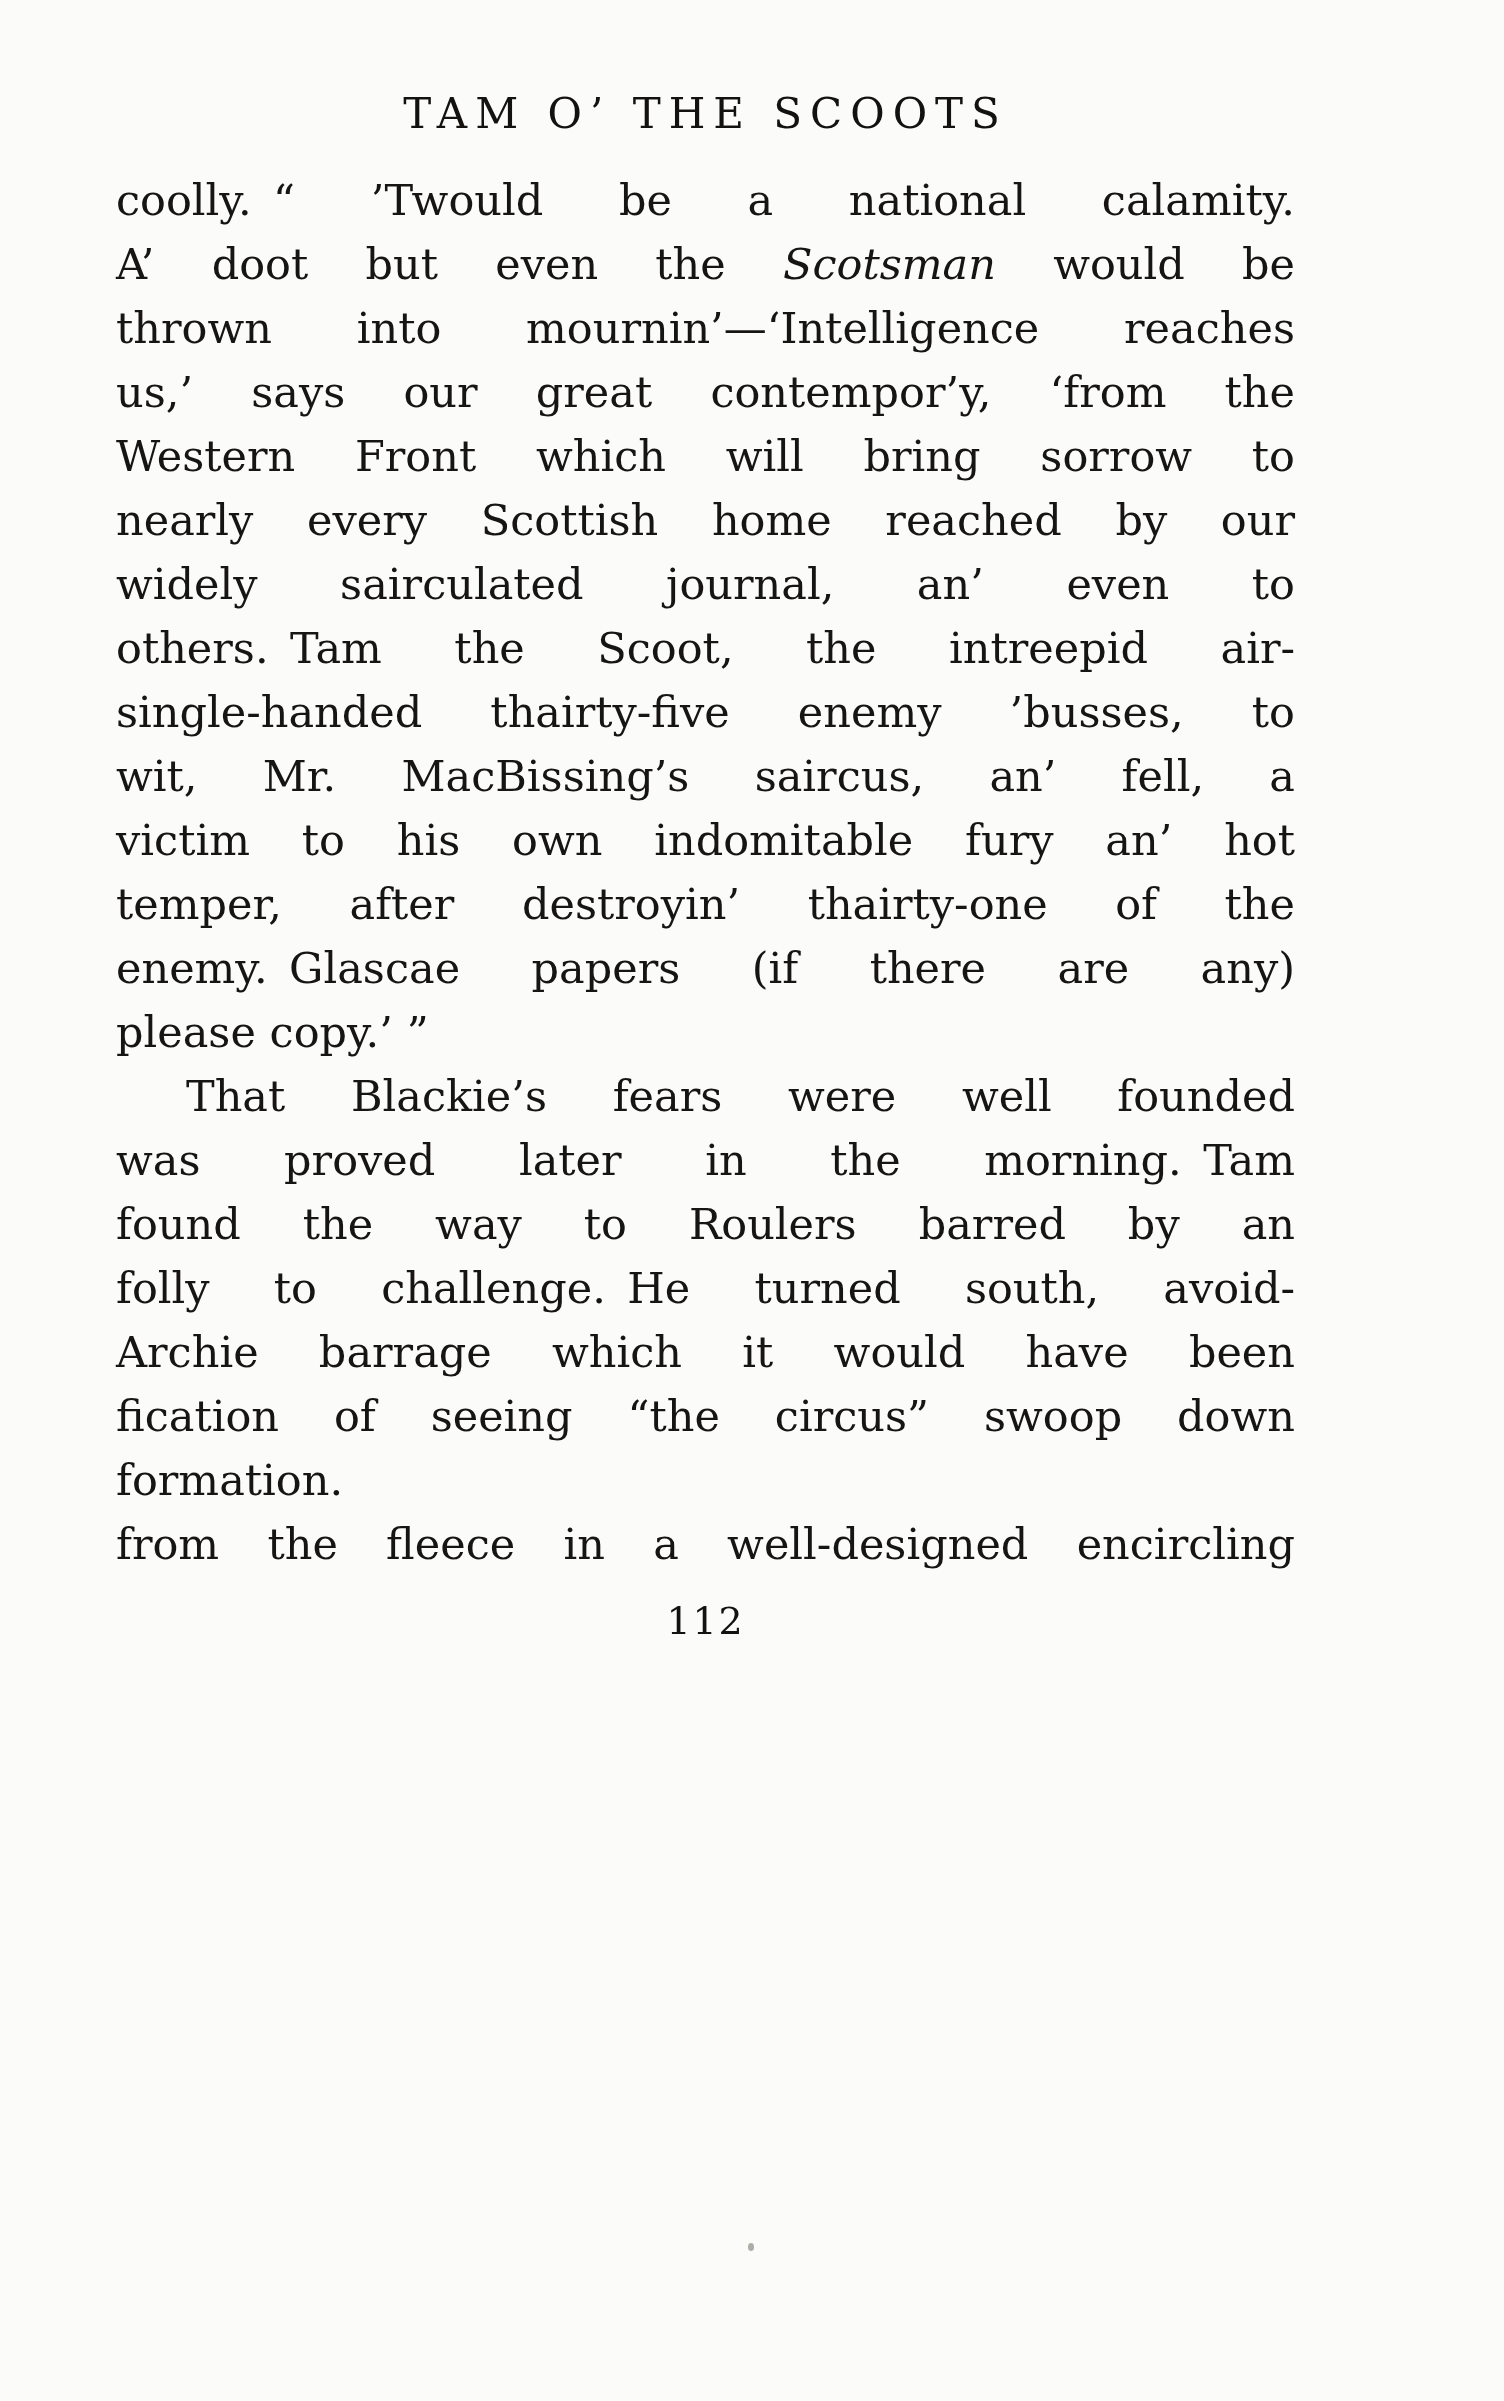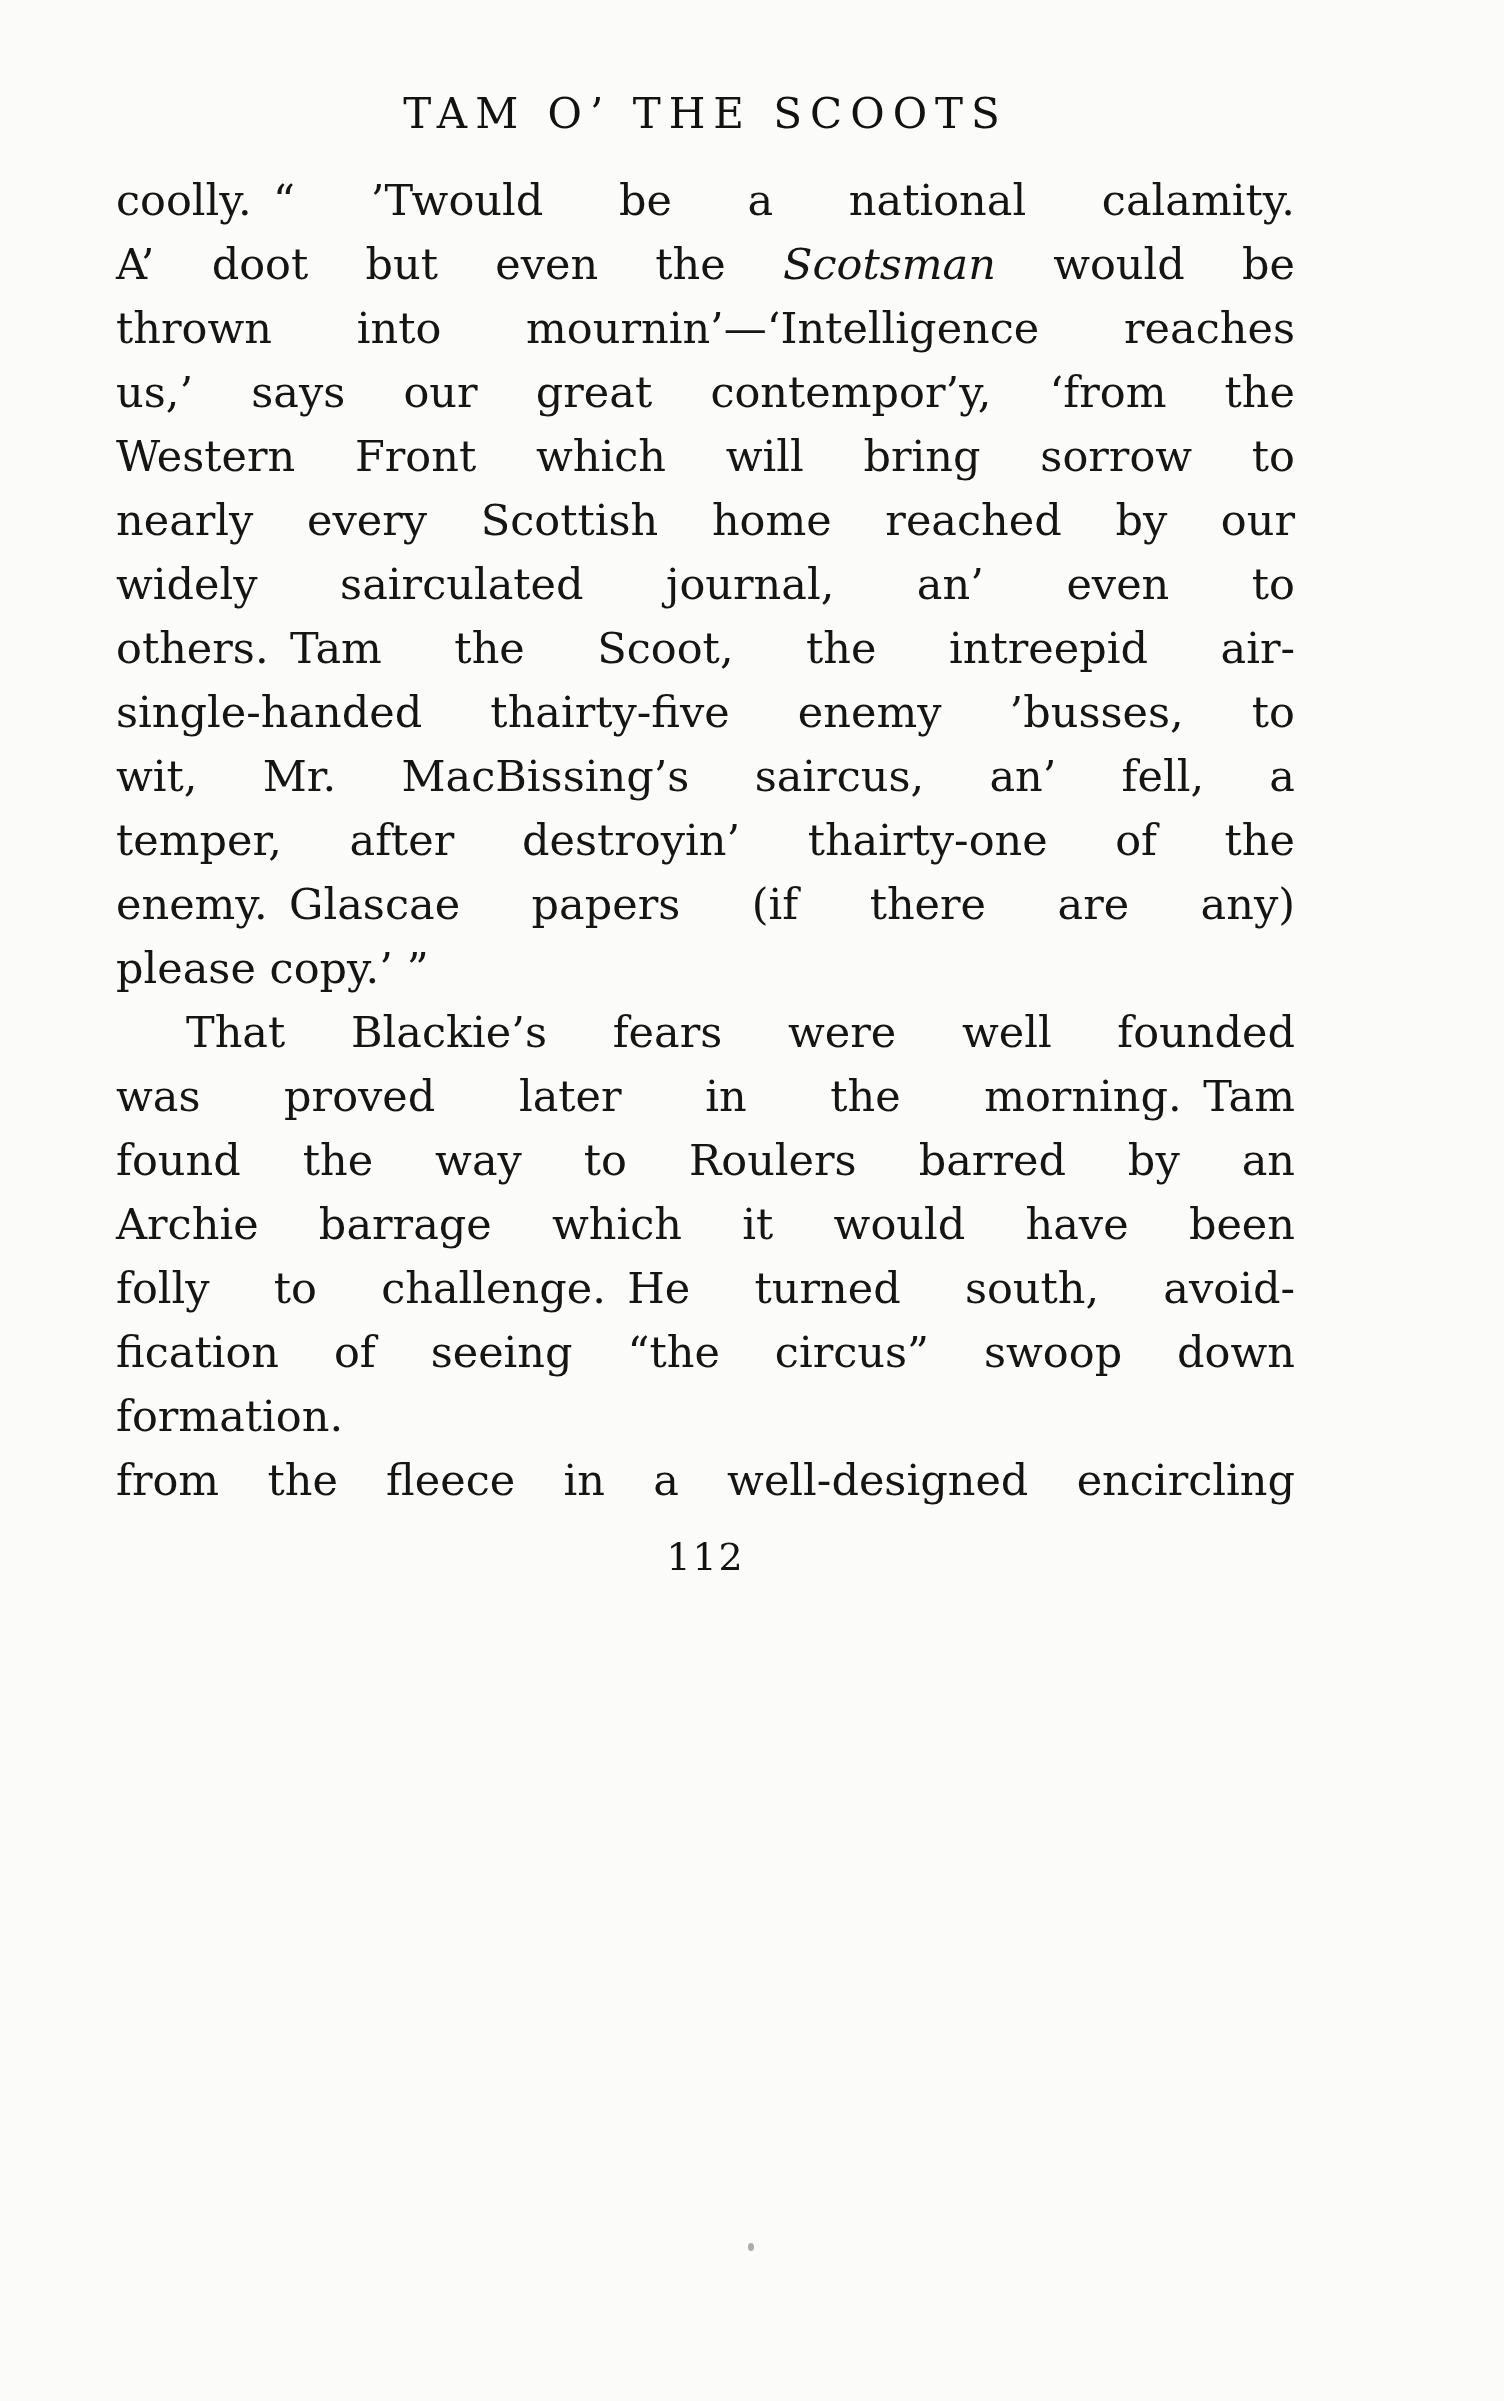--- a/index.html
+++ b/index.html
@@ -82,31 +82,32 @@
       <div class="line">coolly. “ ’Twould be a national calamity.</div>
       <div class="line"><span>A’ doot but even the</span> <span class="italic">Scotsman</span> <span>would be</span></div>
       <div class="line">thrown into mournin’—‘Intelligence reaches</div>
       <div class="line">us,’ says our great contempor’y, ‘from the</div>
       <div class="line">Western Front which will bring sorrow to</div>
       <div class="line">nearly every Scottish home reached by our</div>
       <div class="line">widely sairculated journal, an’ even to</div>
       <div class="line">others. Tam the Scoot, the intreepid air-</div>
       <div class="line">single-handed thairty-five enemy ’busses, to</div>
       <div class="line">wit, Mr. MacBissing’s saircus, an’ fell, a</div>
+      <div class="line">victim to his own indomitable fury an’ hot</div>
       <div class="line">temper, after destroyin’ thairty-one of the</div>
       <div class="line">enemy. Glascae papers (if there are any)</div>
       <div class="line short">please copy.’ ”</div>
     </div>
 
     <div class="paragraph">
       <div class="line indent">That Blackie’s fears were well founded</div>
       <div class="line">was proved later in the morning. Tam</div>
       <div class="line">found the way to Roulers barred by an</div>
+      <div class="line">folly to challenge. He turned south, avoid-</div>
       <div class="line">Archie barrage which it would have been</div>
-      <div class="line">folly to challenge. He turned south, avoid-</div>
       <div class="line">fication of seeing “the circus” swoop down</div>
       <div class="line short">formation.</div>
       <div class="line">from the fleece in a well-designed encircling</div>
     </div>
 
   </div>
 
   <div class="page-number">112</div>
 
 </div>

